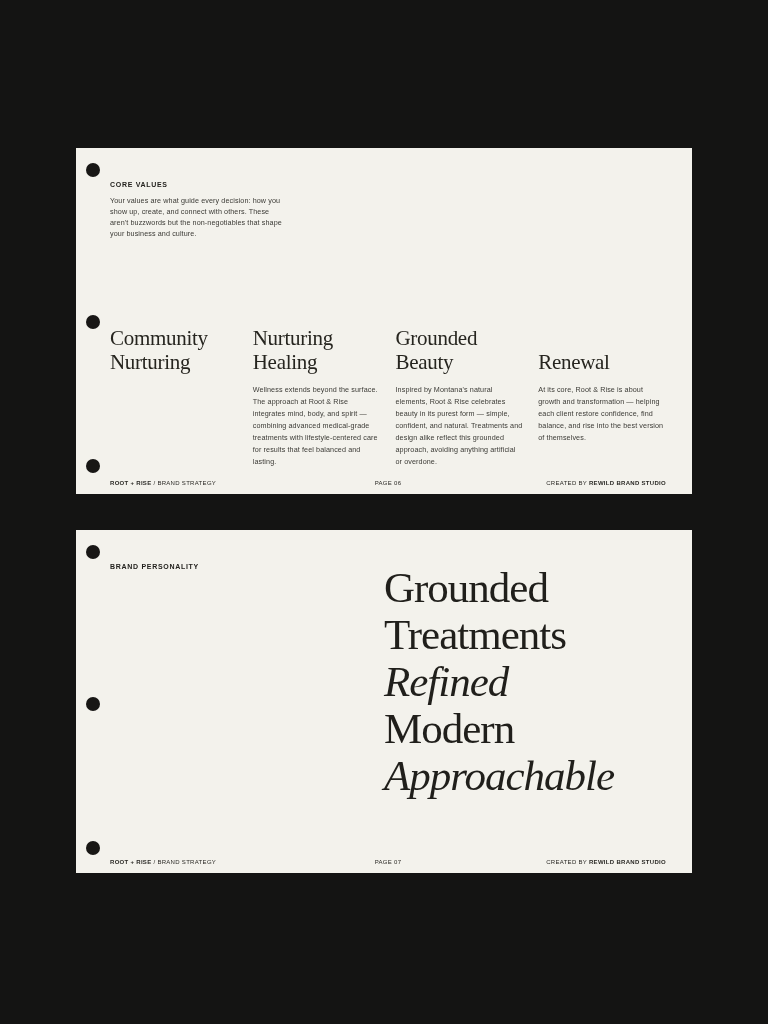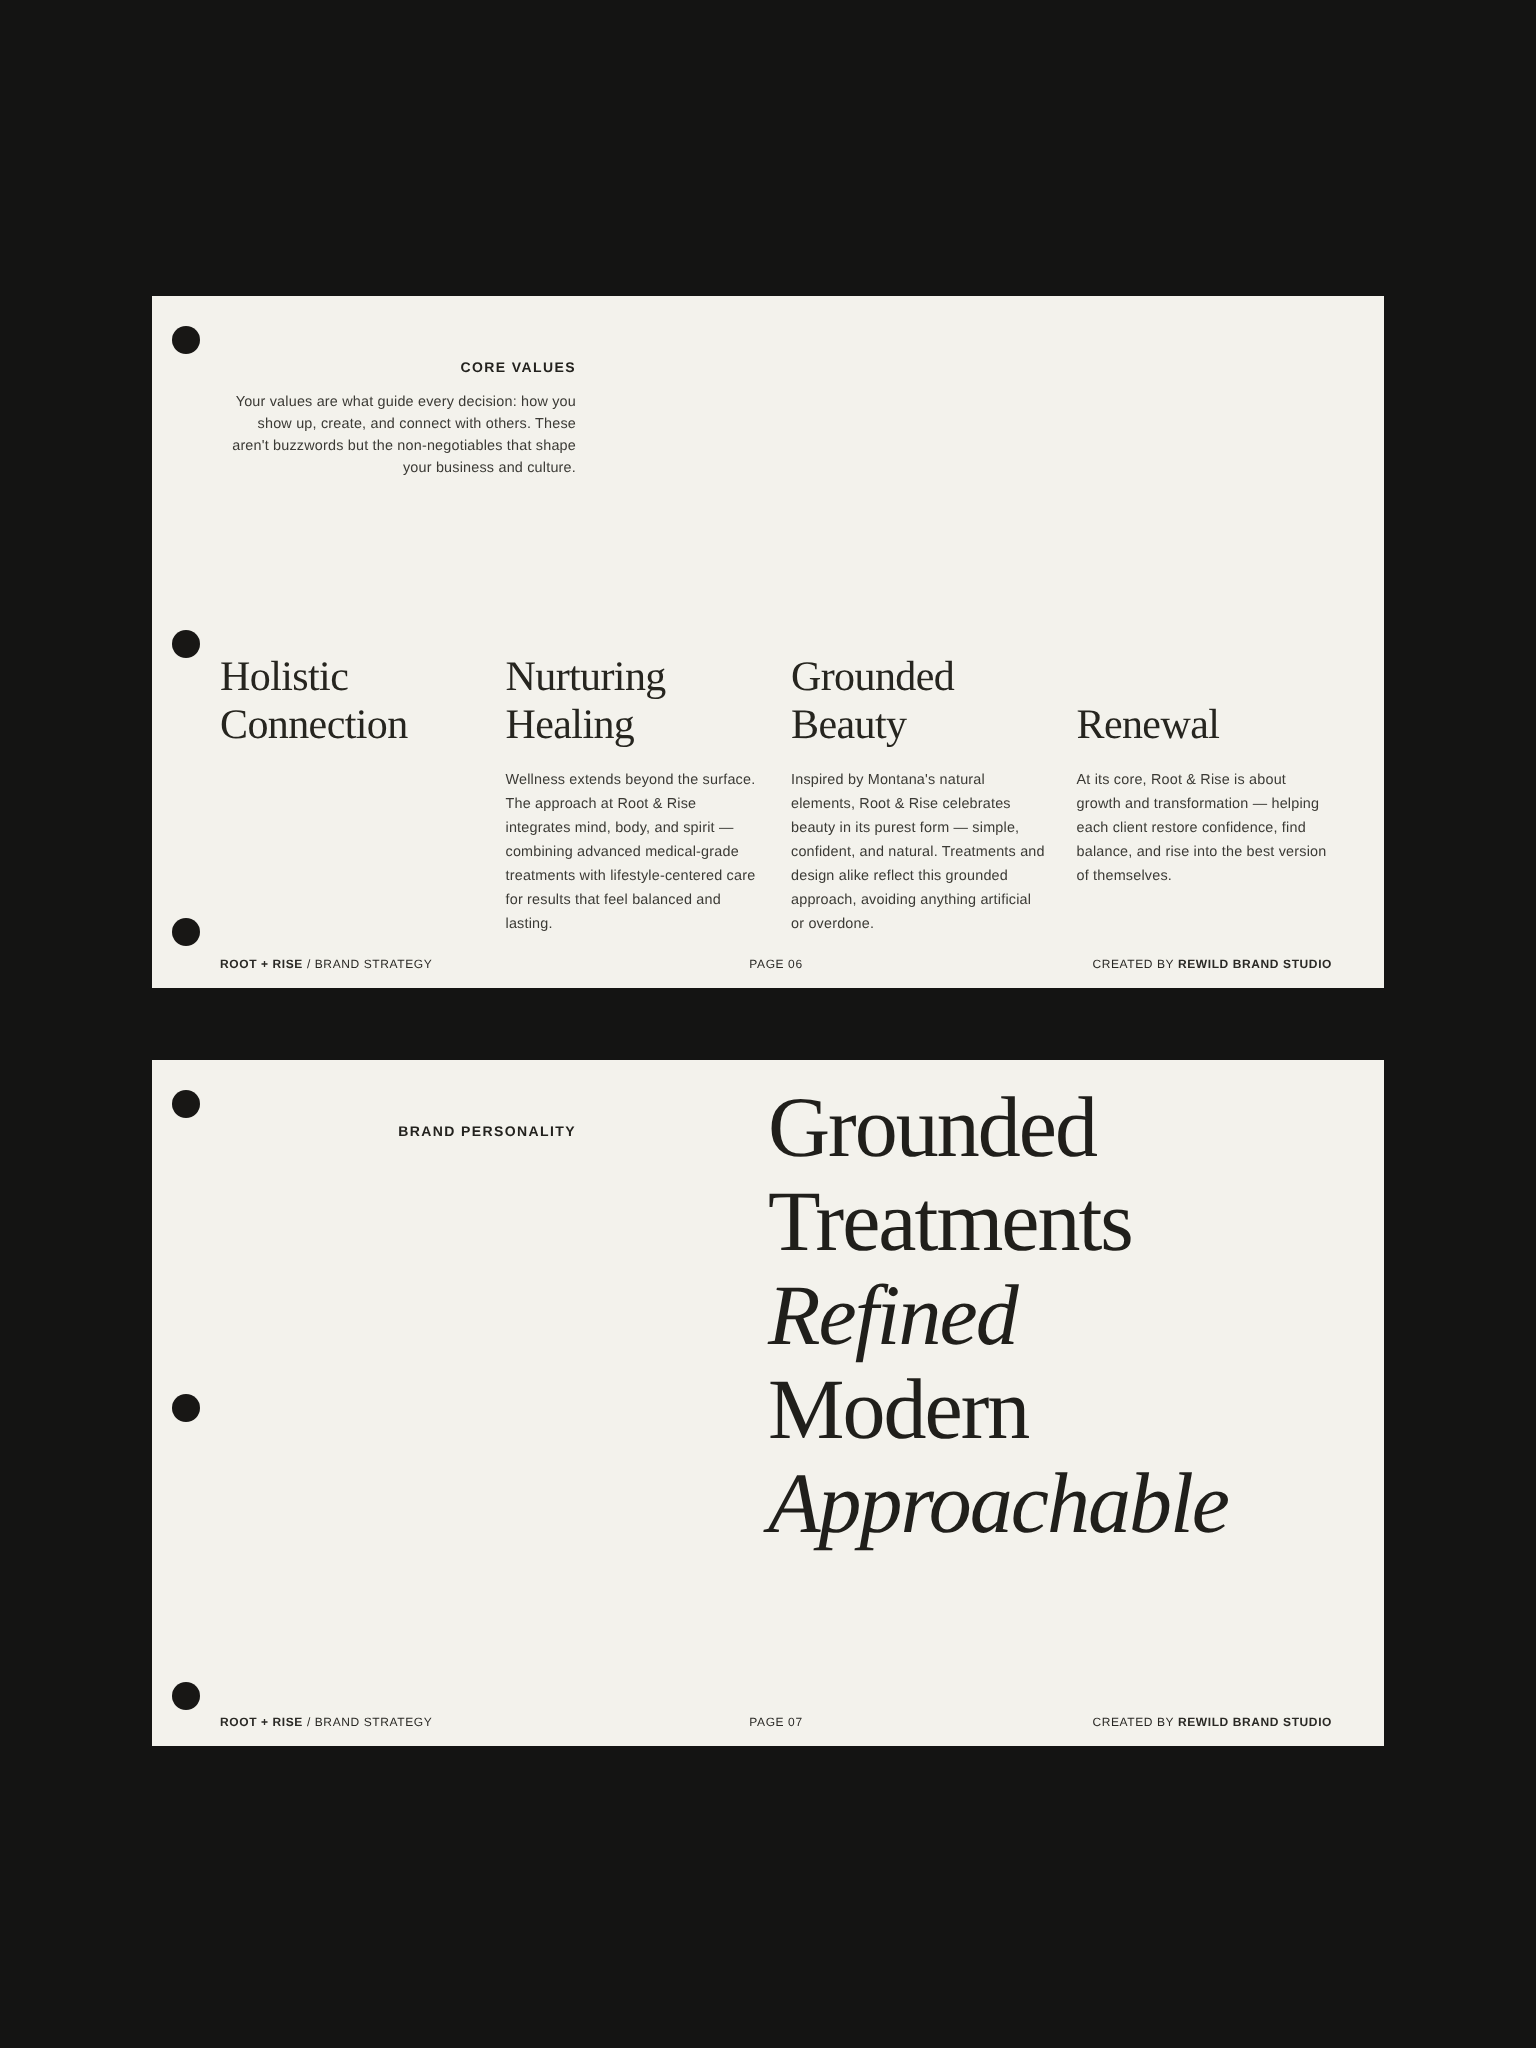--- a/index.html
+++ b/index.html
@@ -37,21 +37,20 @@
   }
   .dot-top { top: 15px; }
   .dot-mid { top: 167px; }
   .dot-bot { top: 311px; }
 
   .header-block {
     position: absolute;
     left: 34px;
     top: 33px;
     width: 178px;
-    text-align: right;
   }
   .eyebrow {
     font-size: 7px;
     font-weight: 700;
     letter-spacing: 0.7px;
     text-transform: uppercase;
     color: #23221e;
     margin-bottom: 7px;
   }
   .intro {
@@ -87,21 +86,21 @@
     font-size: 7.2px;
     line-height: 12px;
     color: #3b3a35;
     letter-spacing: 0.1px;
   }
 
   
   .traits {
     position: absolute;
     left: 308px;
-    top: 11px;
+    top: 34px;
   }
   .trait {
     font-family: "Liberation Serif", serif;
     font-size: 43px;
     line-height: 47px;
     letter-spacing: -1px;
     color: #201f1b;
     white-space: nowrap;
   }
   .trait.italic { font-style: italic; }
@@ -132,21 +131,21 @@
     <span class="punch-dot dot-mid"></span>
     <span class="punch-dot dot-bot"></span>
 
     <div class="header-block">
       <div class="eyebrow">CORE VALUES</div>
       <div class="intro">Your values are what guide every decision: how you show up, create, and connect with others. These aren't buzzwords but the non-negotiables that shape your business and culture.</div>
     </div>
 
     <div class="columns">
       <div class="col">
-        <div class="col-heading">Holistic Connection</div>
+        <div class="col-heading">Community Nurturing</div>
       </div>
       <div class="col">
         <div class="col-heading">Nurturing Healing</div>
         <div class="col-body">Wellness extends beyond the surface. The approach at Root &amp; Rise integrates mind, body, and spirit — combining advanced medical-grade treatments with lifestyle-centered care for results that feel balanced and lasting.</div>
       </div>
       <div class="col">
         <div class="col-heading">Grounded Beauty</div>
         <div class="col-body">Inspired by Montana's natural elements, Root &amp; Rise celebrates beauty in its purest form — simple, confident, and natural. Treatments and design alike reflect this grounded approach, avoiding anything artificial or overdone.</div>
       </div>
       <div class="col">

